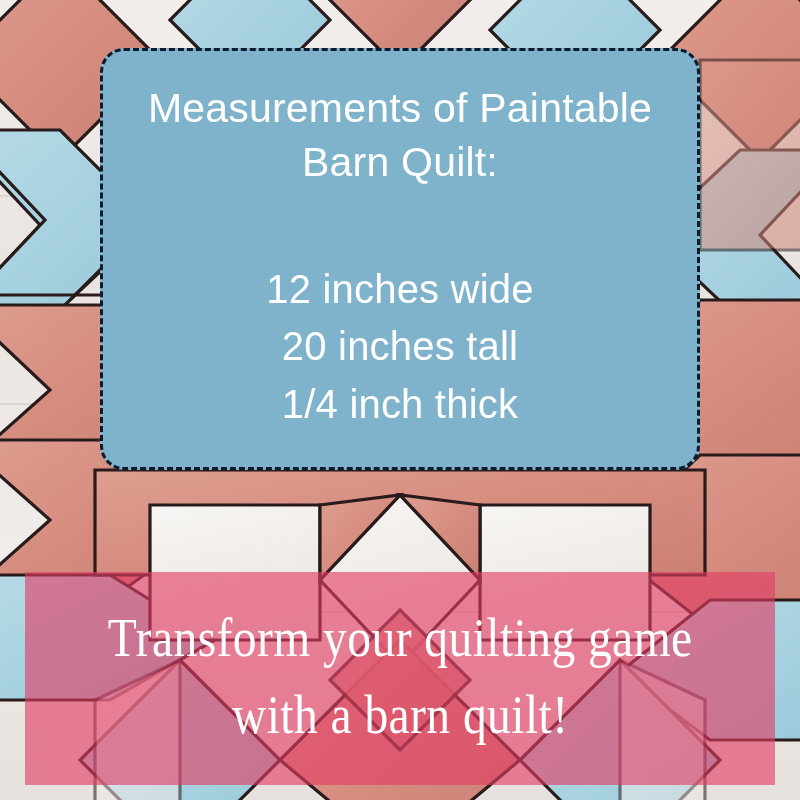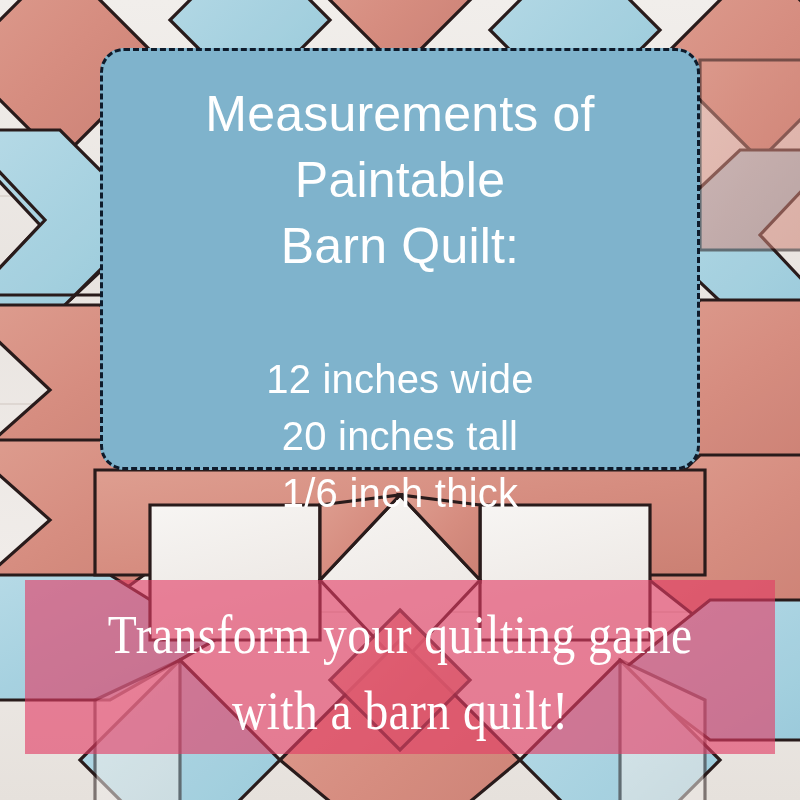--- a/index.html
+++ b/index.html
@@ -39,21 +39,21 @@
     background: #7fb3cc;
     border: 3px dashed #0e1b2b;
     border-radius: 24px;
     box-sizing: border-box;
     padding: 30px 26px 18px 26px;
     text-align: center;
     color: #ffffff;
   }
 
   #card-heading {
-    font-size: 50px;
+    font-size: 41px;
     line-height: 1.32;
     font-weight: 400;
     letter-spacing: 0.2px;
     margin: 0;
     padding: 0 4px;
     white-space: pre-line;
     text-align: center;
   }
 
   #card-spec-list {
@@ -68,27 +68,26 @@
     font-weight: 400;
     letter-spacing: 0.2px;
   }
 
   
   #promo-banner {
     position: absolute;
     left: 25px;
     top: 572px;
     width: 750px;
-    height: 174px;
+    height: 213px;
     background: rgba(226, 60, 100, 0.62);
     box-sizing: border-box;
     display: flex;
-    align-items: flex-end;
+    align-items: center;
     justify-content: center;
-    margin-top: 8px;
   }
   #promo-text {
     margin: 0;
     color: #ffffff;
     font-family: "Liberation Serif", "DejaVu Serif", serif;
     font-size: 54px;
     line-height: 1.42;
     font-weight: 400;
     text-align: center;
     letter-spacing: 0.5px;
@@ -194,21 +193,21 @@
     <rect x="0" y="0" width="800" height="800" fill="#000" opacity="0.025"></rect>
   </svg>
 
   <div id="info-card">
     <p id="card-heading">Measurements of Paintable
 Barn Quilt:</p>
 
     <ul id="card-spec-list">
       <li>12 inches wide</li>
       <li>20 inches tall</li>
-      <li>1/6 inch thick</li>
+      <li>1/4 inch thick</li>
     </ul>
   </div>
 
   <div id="promo-banner">
     <p id="promo-text">Transform your quilting game
 with a barn quilt!</p>
   </div>
 
 </div>
 

